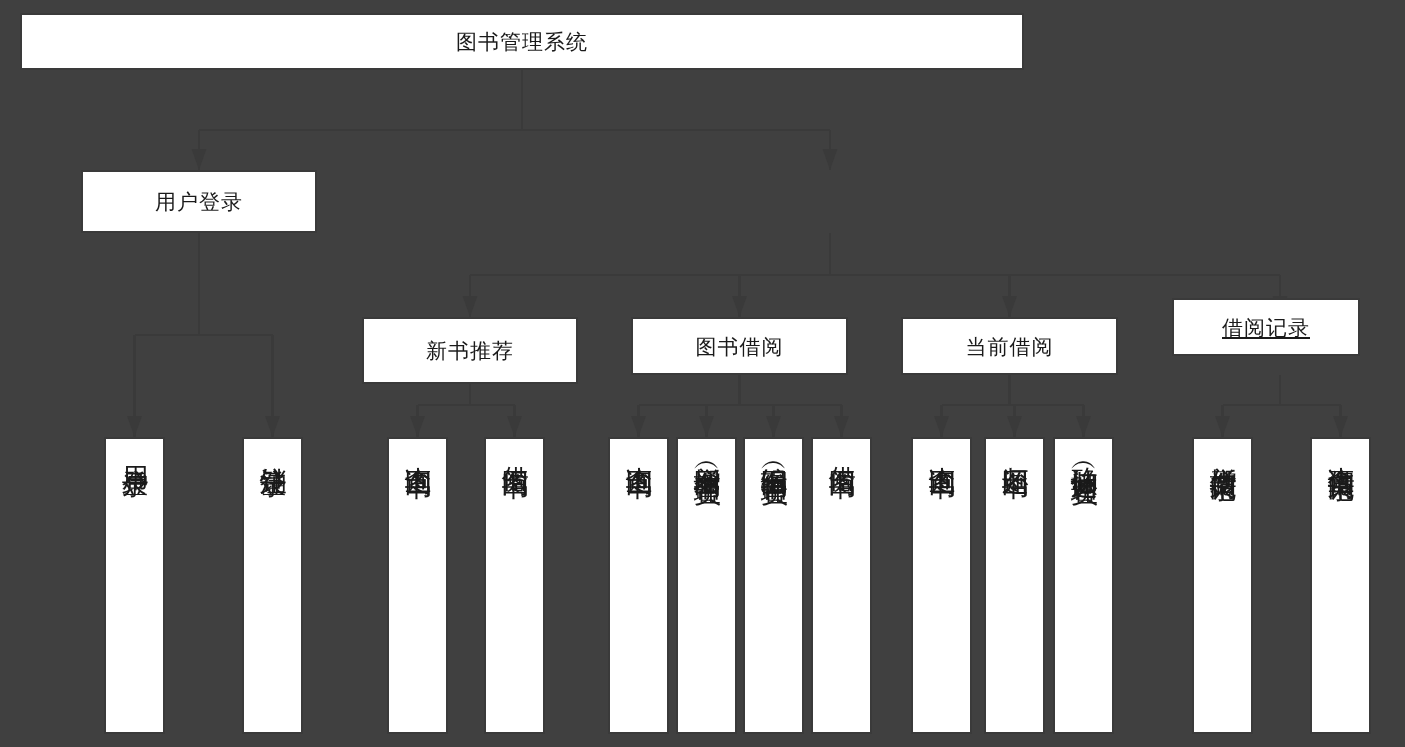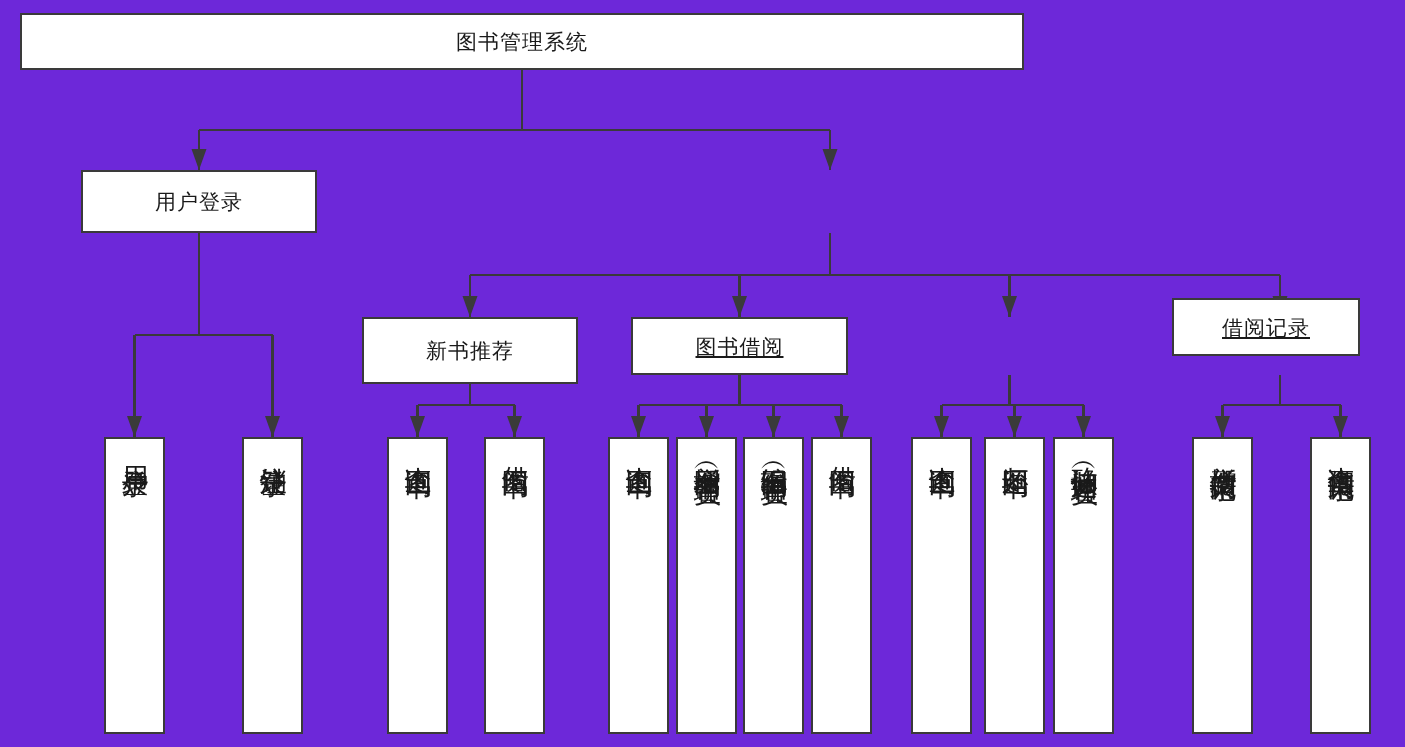--- a/index.html
+++ b/index.html
@@ -8,21 +8,21 @@
     padding: 0;
     background: #ffffff;
   }
   body {
     font-family: "Liberation Sans", "DejaVu Sans", sans-serif;
   }
   #canvas {
     position: relative;
     width: 1405px;
     height: 747px;
-    background: #6d28d9;
+    background: #404040;
     overflow: hidden;
   }
   #connectors {
     position: absolute;
     left: 0;
     top: 0;
     width: 1405px;
     height: 747px;
     pointer-events: none;
   }
@@ -134,22 +134,25 @@
     <span class="label">图书管理系统</span>
   </div>
 
   <div class="node horiz" style="left: 81px; top: 170px; width: 236px; height: 63px;">
     <span class="label">用户登录</span>
   </div>
 
   <div class="node horiz" style="left: 362px; top: 317px; width: 216px; height: 67px;">
     <span class="label">新书推荐</span>
   </div>
-  <div class="node horiz" style="left: 631px; top: 317px; width: 217px; height: 58px; text-decoration: underline;">
+  <div class="node horiz" style="left: 631px; top: 317px; width: 217px; height: 58px;">
     <span class="label">图书借阅</span>
+  </div>
+  <div class="node horiz" style="left: 901px; top: 317px; width: 217px; height: 58px;">
+    <span class="label">当前借阅</span>
   </div>
   <div class="node horiz" style="left: 1172px; top: 298px; width: 188px; height: 58px; text-decoration: underline;">
     <span class="label">借阅记录</span>
   </div>
 
   <div class="node vert" style="left: 104px; top: 437px; width: 61px; height: 297px;">
     <span class="label">用户登录</span>
   </div>
   <div class="node vert" style="left: 242px; top: 437px; width: 61px; height: 297px;">
     <span class="label">注销登录</span>

